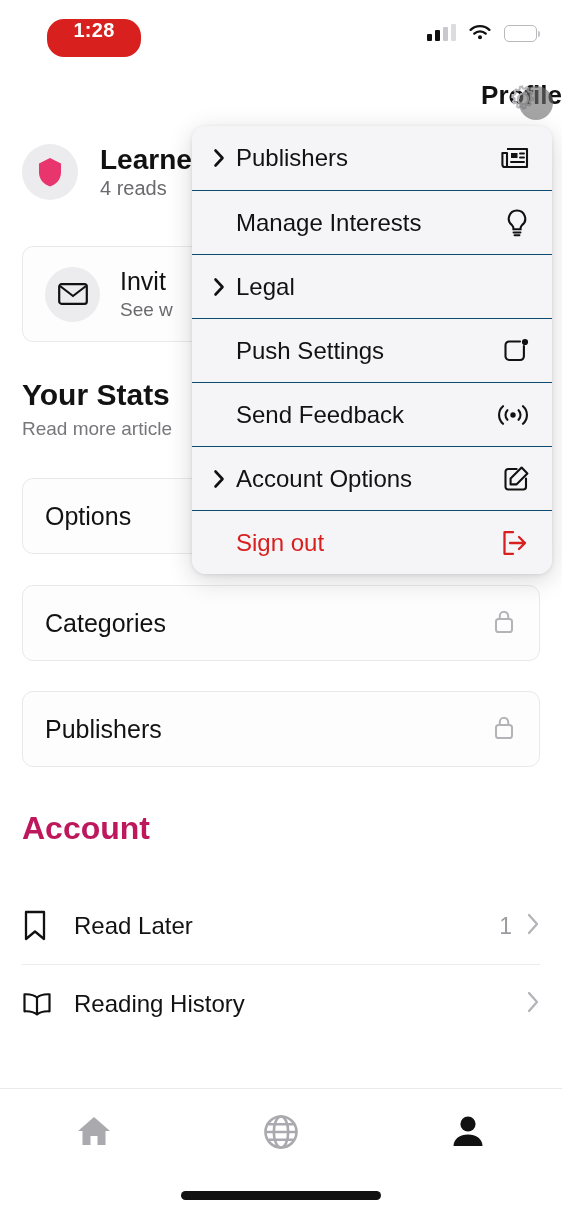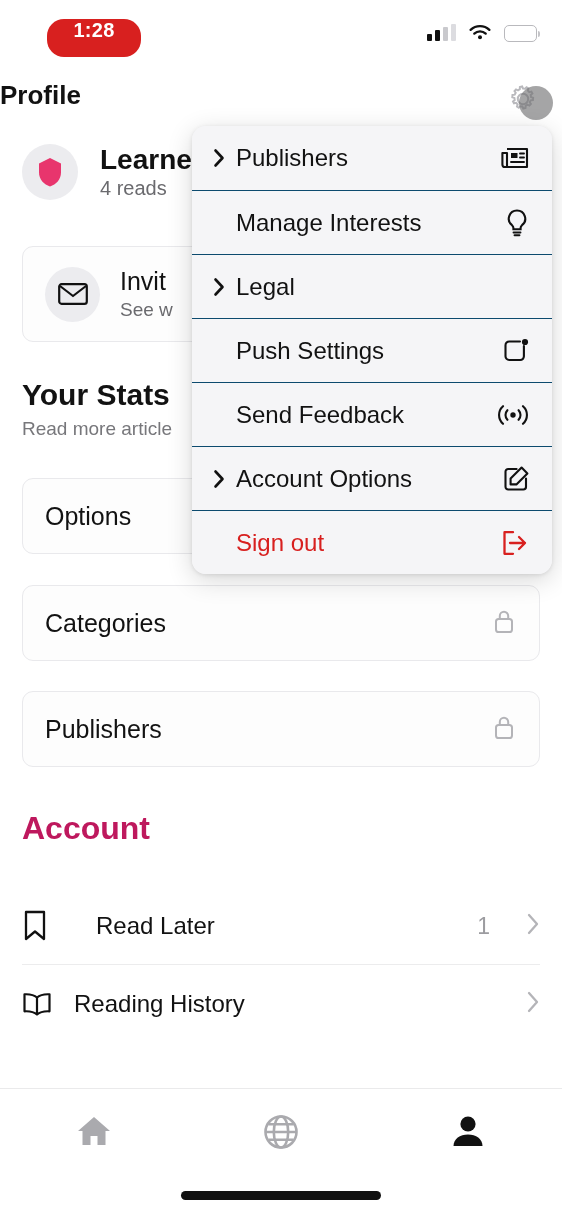--- a/index.html
+++ b/index.html
@@ -39,21 +39,21 @@
   }
   .battery .fill { width: 31%; height: 100%; background: #F5C518; border-radius: 2.5px; }
   .battery:after {
     content:""; position: absolute; right: -4px; top: 5px;
     width: 2.5px; height: 6px; background: #c4c4c8; border-radius: 0 2px 2px 0;
   }
 
   
   .header { position: absolute; top: 66px; left: 0; width: 562px; height: 62px; }
   .header .title {
-    position: absolute; left: 0; right: 0; top: 14px; text-align: left;
+    position: absolute; left: 0; right: 0; top: 14px; text-align: right;
     font-size: 26px; font-weight: 700; color: #121212;
   }
   .gear-btn { position: absolute; right: 16px; top: 12px; width: 46px; height: 42px; }
   .gear-btn svg { position: absolute; left: 3px; top: 2px; }
   .touch-dot {
     position: absolute; left: 19px; top: 8px; width: 34px; height: 34px;
     border-radius: 50%; background: rgba(110,110,112,.62);
   }
 
   
@@ -95,21 +95,21 @@
 
   .account-title { position: absolute; left: 22px; top: 682px; font-size: 32px; font-weight: 700; color: #be185d; }
   .acct-row {
     position: absolute; left: 22px; width: 518px; height: 76px;
     display: flex; align-items: center;
   }
   .acct-row .ico { width: 52px; flex: none; display: flex; align-items: center; }
   .acct-row .lbl { font-size: 24px; color: #121212; flex: 1; }
   .acct-row .cnt { font-size: 23px; color: #9c9ca0; margin-right: 14px; }
   .acct-row .chev { color: #b4b4b8; }
-  .acct-read-later { top: 760px; gap: 22px; }
+  .acct-read-later { top: 760px; }
   .acct-history    { top: 838px; }
   .acct-div { position: absolute; left: 22px; top: 836px; width: 518px; height: 1px; background: #ececed; }
 
   
   .menu {
     position: absolute; left: 192px; top: 126px; width: 360px;
     background: #F5F5F7; border-radius: 14px;
     box-shadow: 0 6px 26px rgba(0,0,0,.16), 0 1px 4px rgba(0,0,0,.10);
     overflow: hidden; z-index: 40;
   }

